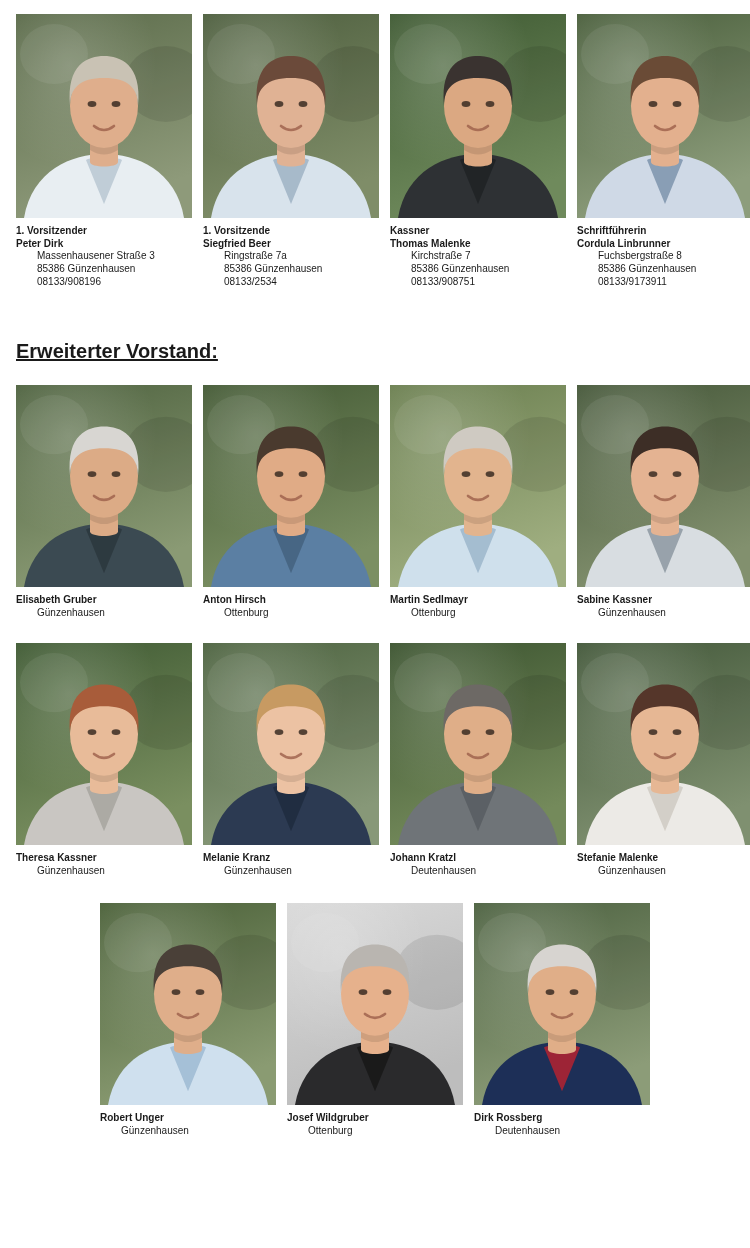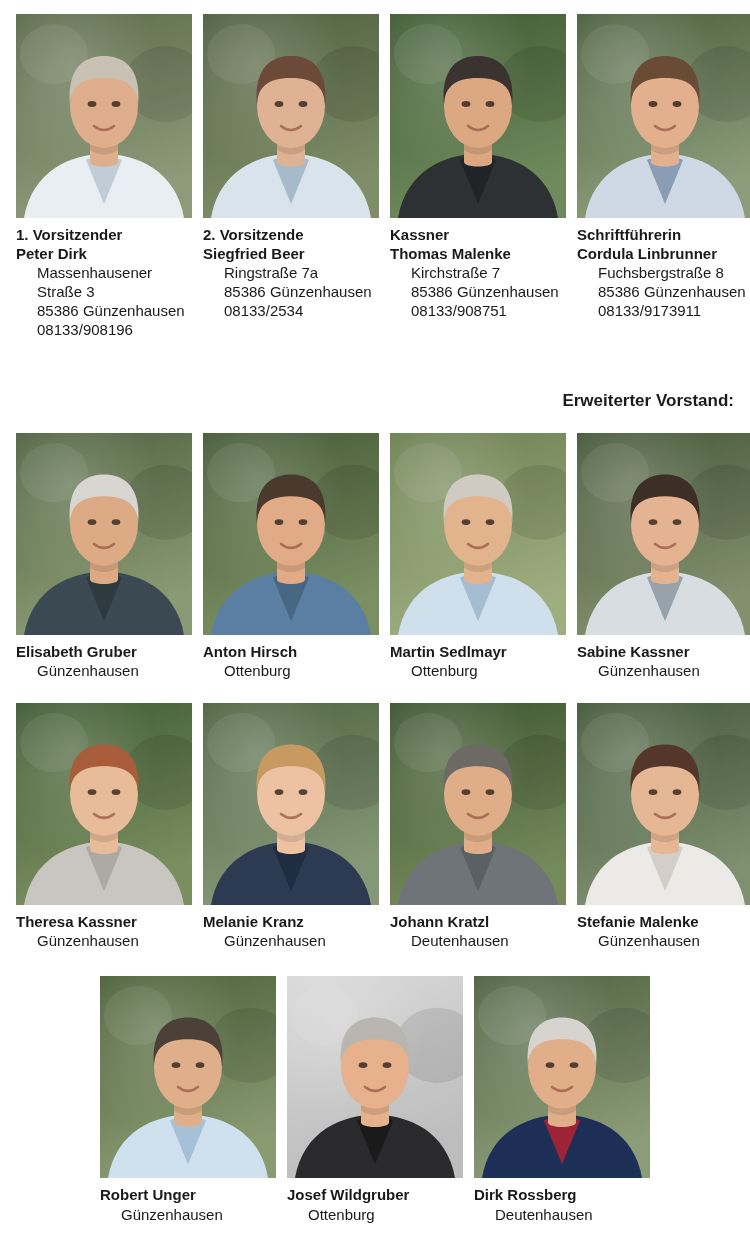--- a/index.html
+++ b/index.html
@@ -40,36 +40,37 @@
     position: relative;
     background: #cfd6c8;
   }
   .photo.small {
     height: 202px;
   }
   .photo svg { display: block; width: 100%; height: 100%; }
 
   .caption {
     padding-top: 7px;
-    font-size: 15px;
+    font-size: 10px;
     line-height: 1.27;
   }
   .caption .role,
   .caption .name {
     font-weight: bold;
     display: block;
   }
   .caption .line { display: block; margin-left: 21px; }
 
   
   .section-title {
-    text-align: right;
+    text-align: left;
     font-weight: bold;
-    font-size: 17px;
+    font-size: 20px;
     margin: 52px 0 22px 0;
+    text-decoration: underline;
   }
 
   .row-spacer { height: 23px; }
 
   
   .row.bottom { margin-top: 26px; }
 </style>
 </head>
 <body>
 
@@ -146,21 +147,21 @@
     <ellipse cx="88" cy="92" rx="34" ry="42" fill="#e0b294"></ellipse>
 
     <path d="M54 92 C50 50 72 42 88 42 C104 42 126 50 122 92 C122 74 112 64 88 64 C64 64 54 74 54 92 Z" fill="#6b4a3a"></path>
     <ellipse cx="76" cy="90" rx="4.4" ry="3" fill="#3a2b22" opacity="0.85"></ellipse>
     <ellipse cx="100" cy="90" rx="4.4" ry="3" fill="#3a2b22" opacity="0.85"></ellipse>
     <path d="M78 112 q10 8 20 0" stroke="#9c5f4a" stroke-width="2.6" fill="none" stroke-linecap="round" opacity="0.8"></path>
     <rect width="176" height="204" fill="none"></rect>
   </svg>
         </div>
       <div class="caption">
-        <span class="role">2. Vorsitzende</span>
+        <span class="role">1. Vorsitzende</span>
         <span class="name">Siegfried Beer</span>
         <span class="line">Ringstraße 7a</span>
         <span class="line">85386 Günzenhausen</span>
         <span class="line">08133/2534</span>
       </div>
     </div>
 
     <div class="card">
       <div class="photo" id="ph-b2">
   <svg viewBox="0 0 176 204" preserveAspectRatio="none" aria-hidden="true">

